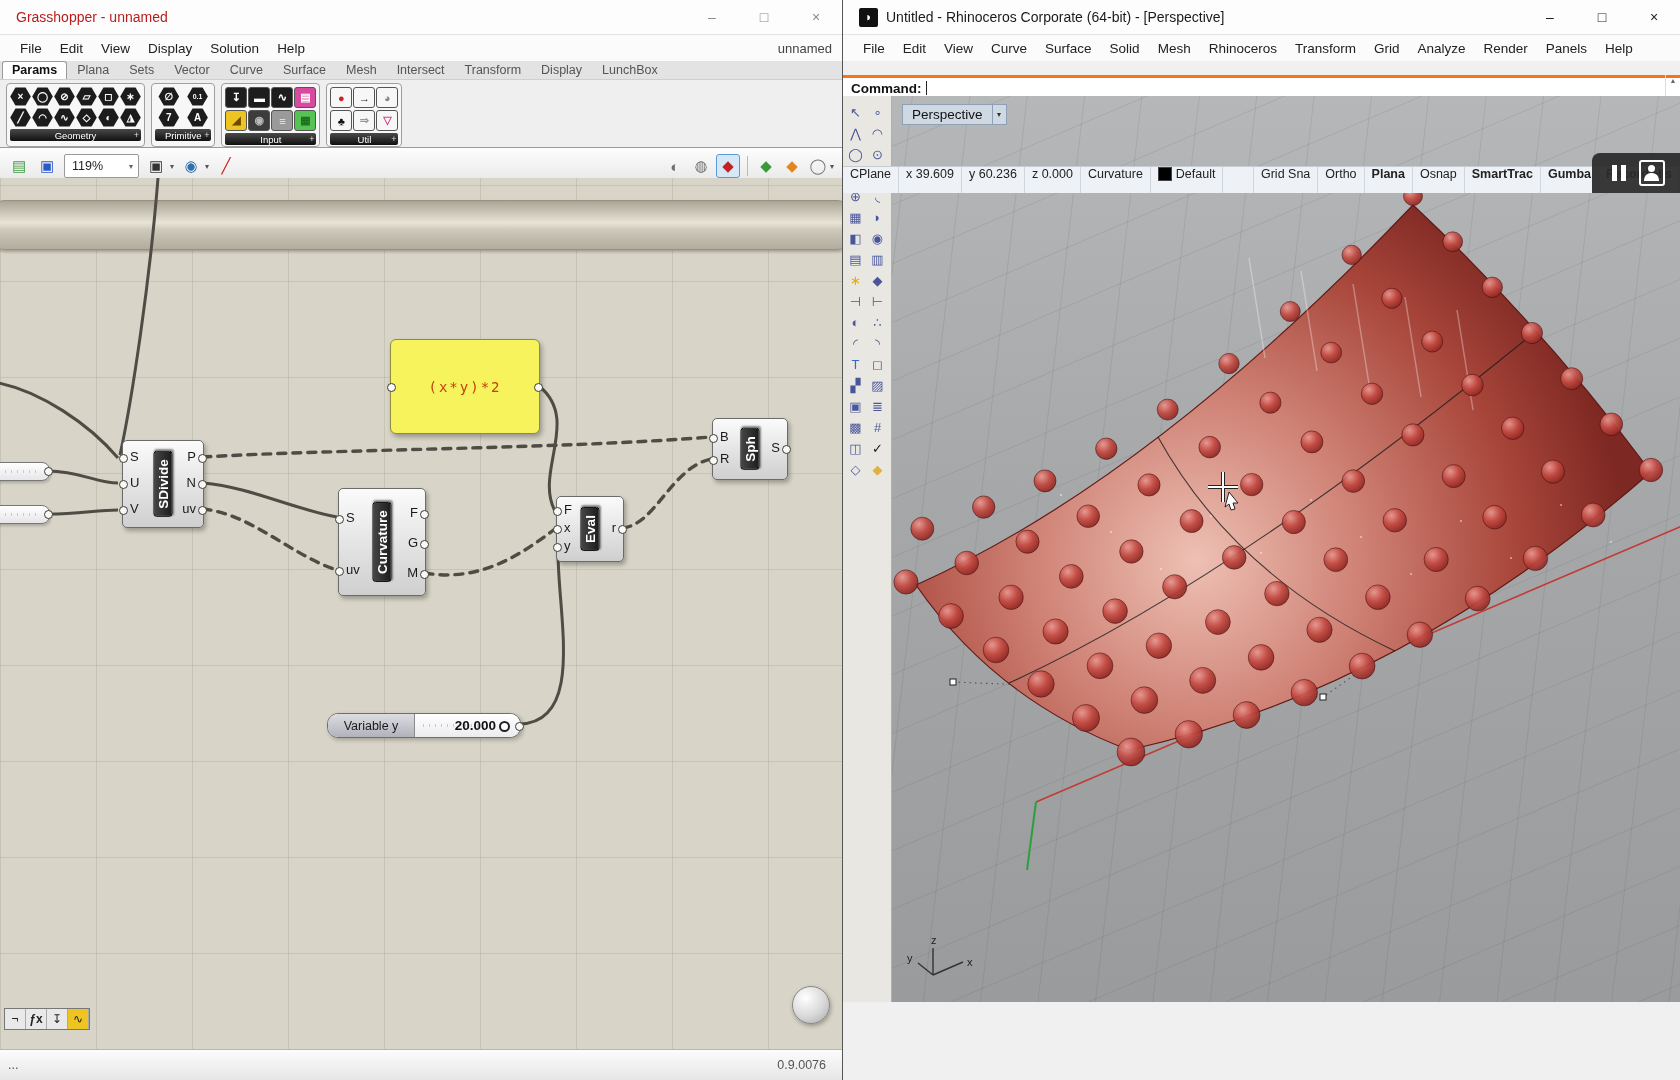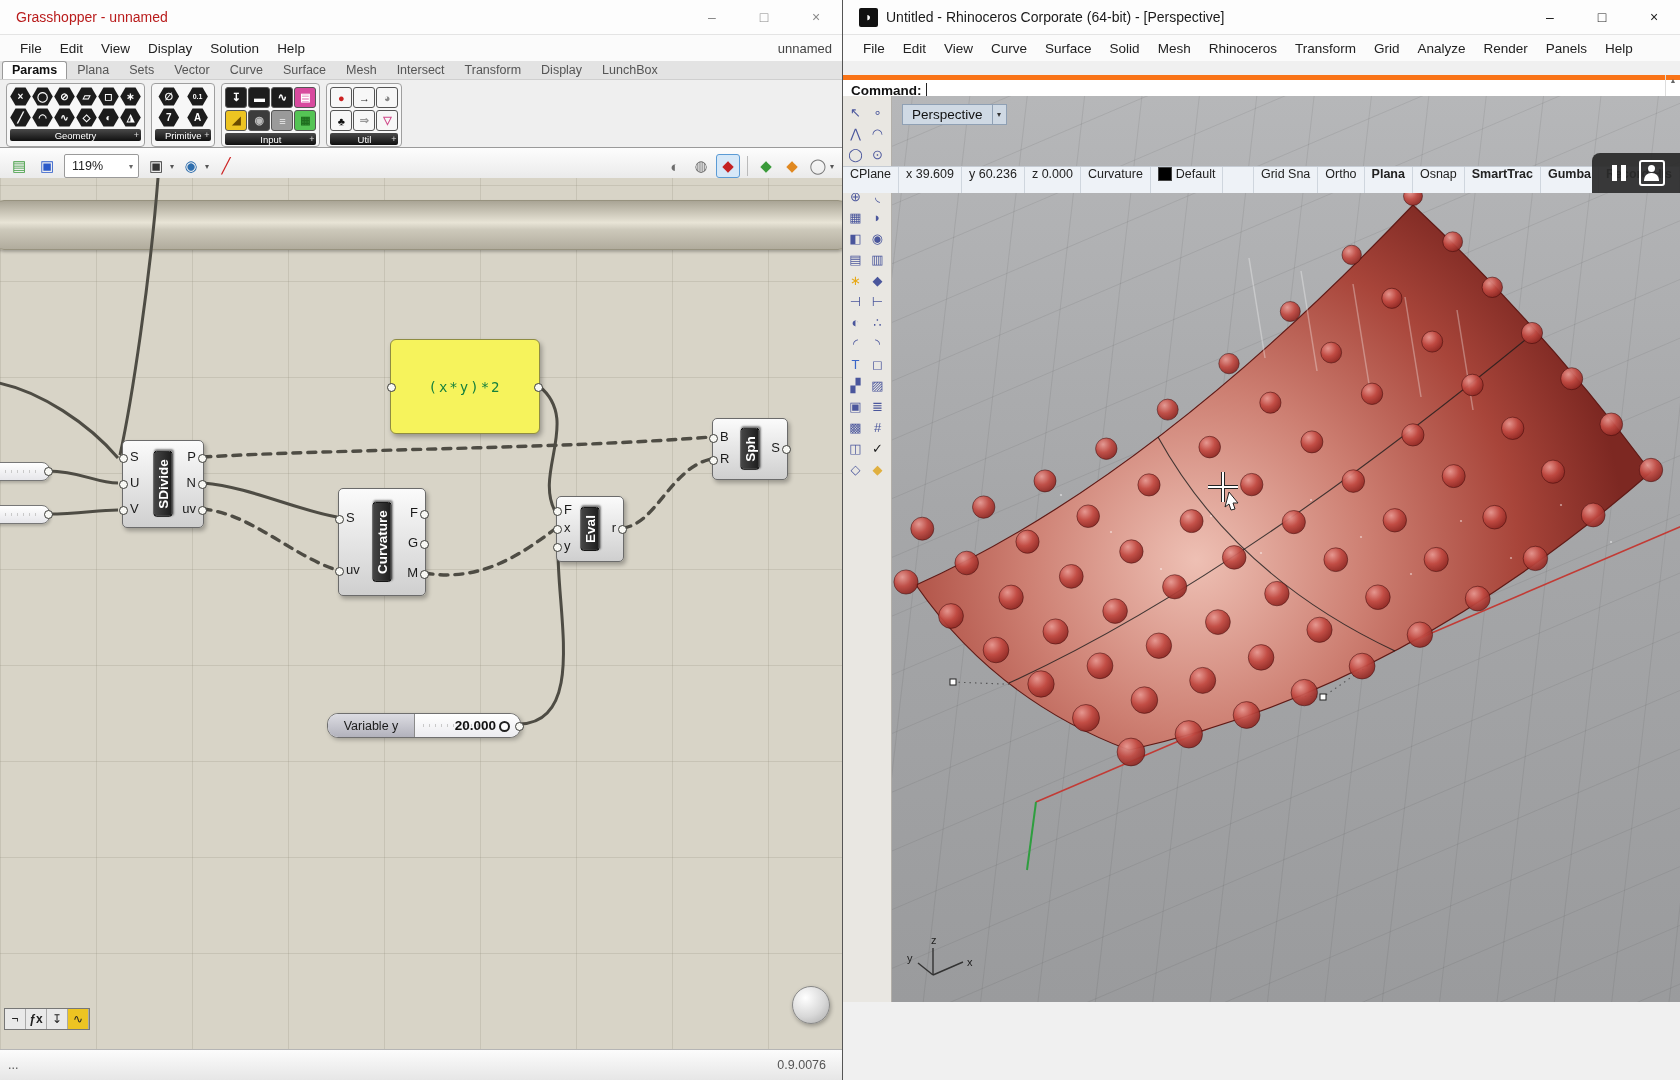--- a/index.html
+++ b/index.html
@@ -46,38 +46,38 @@
     background-image:repeating-linear-gradient(0deg,rgba(140,135,118,.22) 0 1px,transparent 1px 96px),
                      repeating-linear-gradient(90deg,rgba(140,135,118,.22) 0 1px,transparent 1px 96px);}
   .canvas-band{position:absolute;left:-6px;right:-6px;top:22px;height:48px;border-radius:10px;
     background:linear-gradient(#a9a495,#e8e4d6 45%,#cdc9bb 60%,#b1ac9d);box-shadow:0 2px 3px rgba(0,0,0,.25);border:1px solid #97927f;}
   #gh-wires{position:absolute;left:0;top:0;z-index:1;}
   .ghc{position:absolute;z-index:2;background:linear-gradient(180deg,#fbfbfb,#cfcfcf);border:1px solid #6b6b6b;border-radius:5px;box-shadow:2px 3px 4px rgba(0,0,0,.28);}
   .ghc-label{position:absolute;left:50%;top:50%;transform:translate(-50%,-50%) rotate(-90deg);background:linear-gradient(#454545,#1d1d1d);color:#fff;font-size:13.5px;font-weight:bold;padding:1px 7px;border-radius:3px;border:1px solid #000;box-shadow:1px 1px 2px rgba(0,0,0,.45);white-space:nowrap;}
   .port{position:absolute;font-size:13px;color:#1a1a1a;}
   .pdot{position:absolute;width:7px;height:7px;border-radius:50%;background:#f8f8f4;border:1.5px solid #3c3c38;}
   .panel-yellow{position:absolute;z-index:2;background:#f6f35c;border:1px solid #8f8c42;border-radius:6px;box-shadow:2px 3px 5px rgba(0,0,0,.3);display:flex;align-items:center;justify-content:center;}
-  .panel-yellow .expr{font-family:"DejaVu Sans Mono",monospace;font-size:14px;color:#15803d;letter-spacing:2px;}
+  .panel-yellow .expr{font-family:"DejaVu Sans Mono",monospace;font-size:14px;color:#c2410c;letter-spacing:2px;}
   .gh-slider{position:absolute;z-index:2;height:23px;border:1px solid #6f6f6f;border-radius:11px;display:flex;box-shadow:2px 2px 4px rgba(0,0,0,.25);overflow:visible;background:#fff;}
   .sl-name{width:86px;background:linear-gradient(#dcdce2,#b2b2bc);border-right:1px solid #8a8a8a;border-radius:10px 0 0 10px;display:flex;align-items:center;justify-content:center;font-size:12.5px;color:#1a1a1a;}
   .sl-track{flex:1;position:relative;border-radius:0 10px 10px 0;background:linear-gradient(#ffffff,#ececf0);}
   .sl-ticks{position:absolute;left:8px;top:10px;width:60px;height:3px;background:repeating-linear-gradient(90deg,#c9c9c9 0 1px,transparent 1px 6px);}
   .sl-value{position:absolute;right:24px;top:0;height:100%;display:flex;align-items:center;font-size:13.5px;font-weight:bold;color:#111;}
   .sl-handle{position:absolute;right:10px;top:7px;width:7px;height:7px;border:2px solid #222;border-radius:50%;background:#fff;}
   .mini-slider{position:absolute;z-index:2;height:17px;width:62px;left:-14px;border:1px solid #777;border-radius:8px;background:linear-gradient(#fff,#e6e6ea);box-shadow:1px 2px 3px rgba(0,0,0,.2);}
   .mini-slider .sl-ticks{left:6px;top:7px;width:44px;}
   .gh-minibar{position:absolute;left:4px;bottom:20px;z-index:3;display:flex;border:1px solid #777;background:#dcdcdc;}
   .mb-icon{width:20px;height:20px;display:flex;align-items:center;justify-content:center;font-size:12px;color:#222;border-right:1px solid #aaa;background:#e9e9e9;}
   .compass{position:absolute;right:12px;bottom:26px;z-index:3;width:36px;height:36px;border-radius:50%;border:1px solid #888;background:radial-gradient(circle at 35% 30%,#ffffff,#d8d8d8 55%,#a8a8a8);box-shadow:1px 2px 4px rgba(0,0,0,.3);}
   .gh-status{position:absolute;left:0;bottom:0;width:842px;height:30px;background:linear-gradient(#fcfcfc,#e6e6e6);border-top:1px solid #b5b5b5;display:flex;align-items:center;font-size:12.5px;color:#555;}
   .gh-status .dots{padding-left:8px;}
   .gh-status .ver{position:absolute;right:16px;}
   
   .cmdbar{height:36px;background:#fff;border-bottom:1px solid #9a9a9a;position:relative;font-size:13.5px;}
-  .cmd-line{display:flex;align-items:center;height:20px;margin-top:14px;padding-left:8px;font-weight:bold;color:#111;border-top:5px solid #f97316;}
+  .cmd-line{display:flex;align-items:center;height:20px;margin-top:14px;padding-left:8px;font-weight:bold;color:#111;border-top:3px solid #f97316;}
   .cmd-caret{width:1px;height:14px;background:#222;margin-left:4px;}
   .cmd-scroll{position:absolute;right:0;top:0;width:14px;height:36px;border-left:1px solid #ddd;display:flex;flex-direction:column;align-items:center;justify-content:space-between;padding:2px 0;font-size:7px;color:#666;}
   .rh-main{position:absolute;left:0;top:96px;width:837px;height:906px;display:flex;}
   .rh-sidebar{width:48px;background:#e9e7e2;border-right:1px solid #b3b0aa;padding-top:6px;display:grid;grid-template-columns:22px 22px;align-content:start;justify-content:center;}
   .sb-icon{width:21px;height:21px;display:flex;align-items:center;justify-content:center;font-size:13px;}
   .viewport{position:relative;flex:1;background:linear-gradient(180deg,#b6b7b9,#a6a7a9 45%,#9a9b9d);overflow:hidden;}
   .vp-label{position:absolute;left:10px;top:8px;z-index:5;display:flex;}
   .vp-label .vl-text{background:#cfd9e4;border:1px solid #8fa0b4;padding:2px 9px;font-size:13.5px;color:#111;}
   .vp-label .vl-caret{background:#cfd9e4;border:1px solid #8fa0b4;border-left:none;width:13px;display:flex;align-items:center;justify-content:center;font-size:8px;color:#333;}
   .vp-tabs{height:24px;background:#ccd0d5;display:flex;align-items:stretch;padding-left:34px;border-top:1px solid #9aa0a8;}

